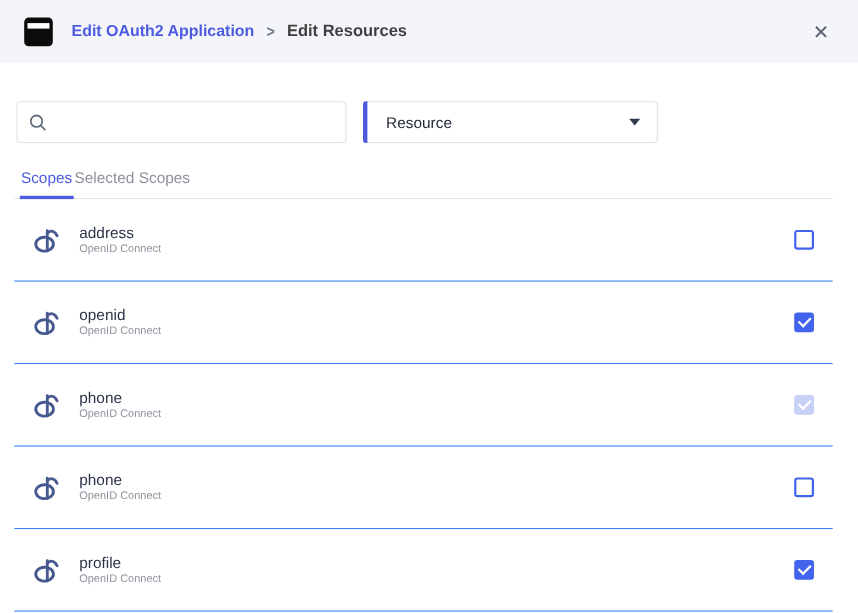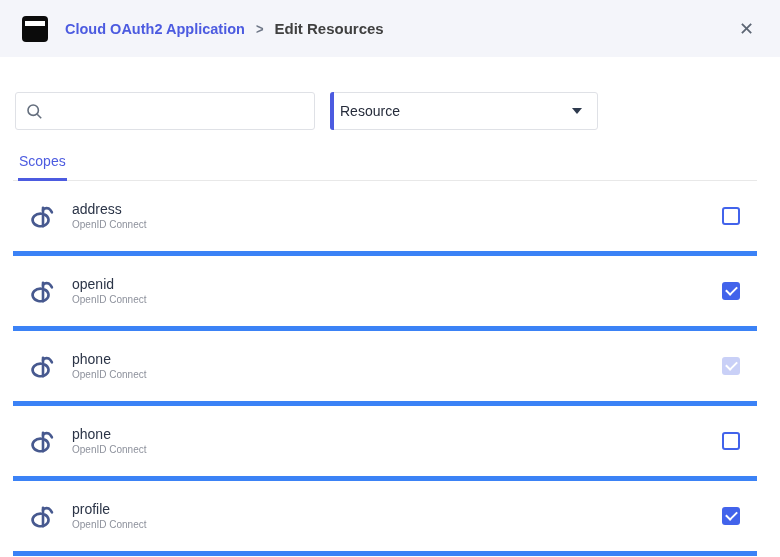--- a/index.html
+++ b/index.html
@@ -40,41 +40,41 @@
     font-family:"Liberation Sans", sans-serif; background:transparent;
   }
   .select-box {
     width:268px; height:38px; border:1px solid #dfe1e6; border-radius:3px;
     display:flex; align-items:center; position:relative; background:#fff; cursor:pointer;
   }
   .select-accent {
     position:absolute; left:-1px; top:-1px; bottom:-1px; width:4px;
     background:var(--accent,#4c5be0); border-radius:3px 0 0 3px;
   }
-  .select-value { margin-left:9px; font-size:14px; color:#252b3a; }
+  .select-value { margin-left:20px; font-size:14px; color:#252b3a; }
   .select-caret {
     margin-left:auto; margin-right:15px; width:0; height:0;
     border-left:5px solid transparent; border-right:5px solid transparent;
     border-top:6px solid #2e3a4e;
   }
   
   .tabs {
     display:flex; margin:17px 23px 0 13px;
     border-bottom:1px solid #e8e8e8; padding-left:5px;
   }
   .tab { font-size:14px; padding:6px 1px 11px; cursor:pointer; color:#8d919c; }
   .tab.active {
     color:var(--accent,#4c5be0);
     border-bottom:3px solid var(--accent,#4c5be0); margin-bottom:-1px; padding-bottom:9px;
   }
   
   .list { margin:0 23px 0 13px; }
   .row {
     display:flex; align-items:center; height:75px;
-    border-bottom:5px solid #3b82f6; padding-left:17px;
+    border-bottom:1px solid #3b82f6; padding-left:17px;
   }
   .openid-icon { width:26px; height:26px; margin-right:16px; flex:0 0 auto; }
   .row-text { display:flex; flex-direction:column; line-height:1.25; }
   .row-title { font-size:14px; color:#2b3447; }
   .row-sub   { font-size:10px; color:#8d919c; }
   .row-spacer { flex:1; }
   .checkbox {
     width:18px; height:18px; border-radius:3px; margin-right:17px; flex:0 0 auto;
     border:2px solid var(--checkbox,#4263eb); background:#fff; cursor:pointer; position:relative;
   }
@@ -84,21 +84,21 @@
     content:""; position:absolute; left:4px; top:4px; width:9px; height:5px;
     border-left:2px solid #fff; border-bottom:2px solid #fff;
     transform:rotate(-45deg);
   }
 </style>
 </head>
 <body>
 
 <div class="header">
   <div class="app-icon"></div>
-  <a class="crumb-link">Cloud OAuth2 Application</a>
+  <a class="crumb-link">Edit OAuth2 Application</a>
   <span class="crumb-sep">&gt;</span>
   <span class="crumb-cur">Edit Resources</span>
   <span class="close-btn">✕</span>
 </div>
 
 <div class="toolbar">
   <div class="search-box">
     <svg width="17" height="17" viewBox="0 0 17 17" fill="none" stroke="#646e7d" stroke-width="1.6">
       <circle cx="7.2" cy="7.2" r="5.2"></circle>
       <line x1="11.2" y1="11.2" x2="15.2" y2="15.2"></line>
@@ -107,20 +107,21 @@
   </div>
   <div class="select-box">
     <span class="select-accent"></span>
     <span class="select-value">Resource</span>
     <span class="select-caret"></span>
   </div>
 </div>
 
 <div class="tabs">
   <div class="tab active">Scopes</div>
+  <div class="tab">Selected Scopes</div>
 </div>
 
 <div class="list">
   <div class="row">
     <span class="openid-icon">
       <svg width="26" height="26" viewBox="0 0 26 26" fill="none" stroke="#47598f" stroke-width="2.6" stroke-linecap="round">
         <path d="M14.5 11.5 A 8 6.3 0 1 1 11.2 10.7"></path>
         <line x1="13" y1="4.8" x2="13" y2="23.2"></line>
         <path d="M13 7 C 15 4.4 18.4 4.6 20.4 7 L 21.9 9.3"></path>
       </svg>

